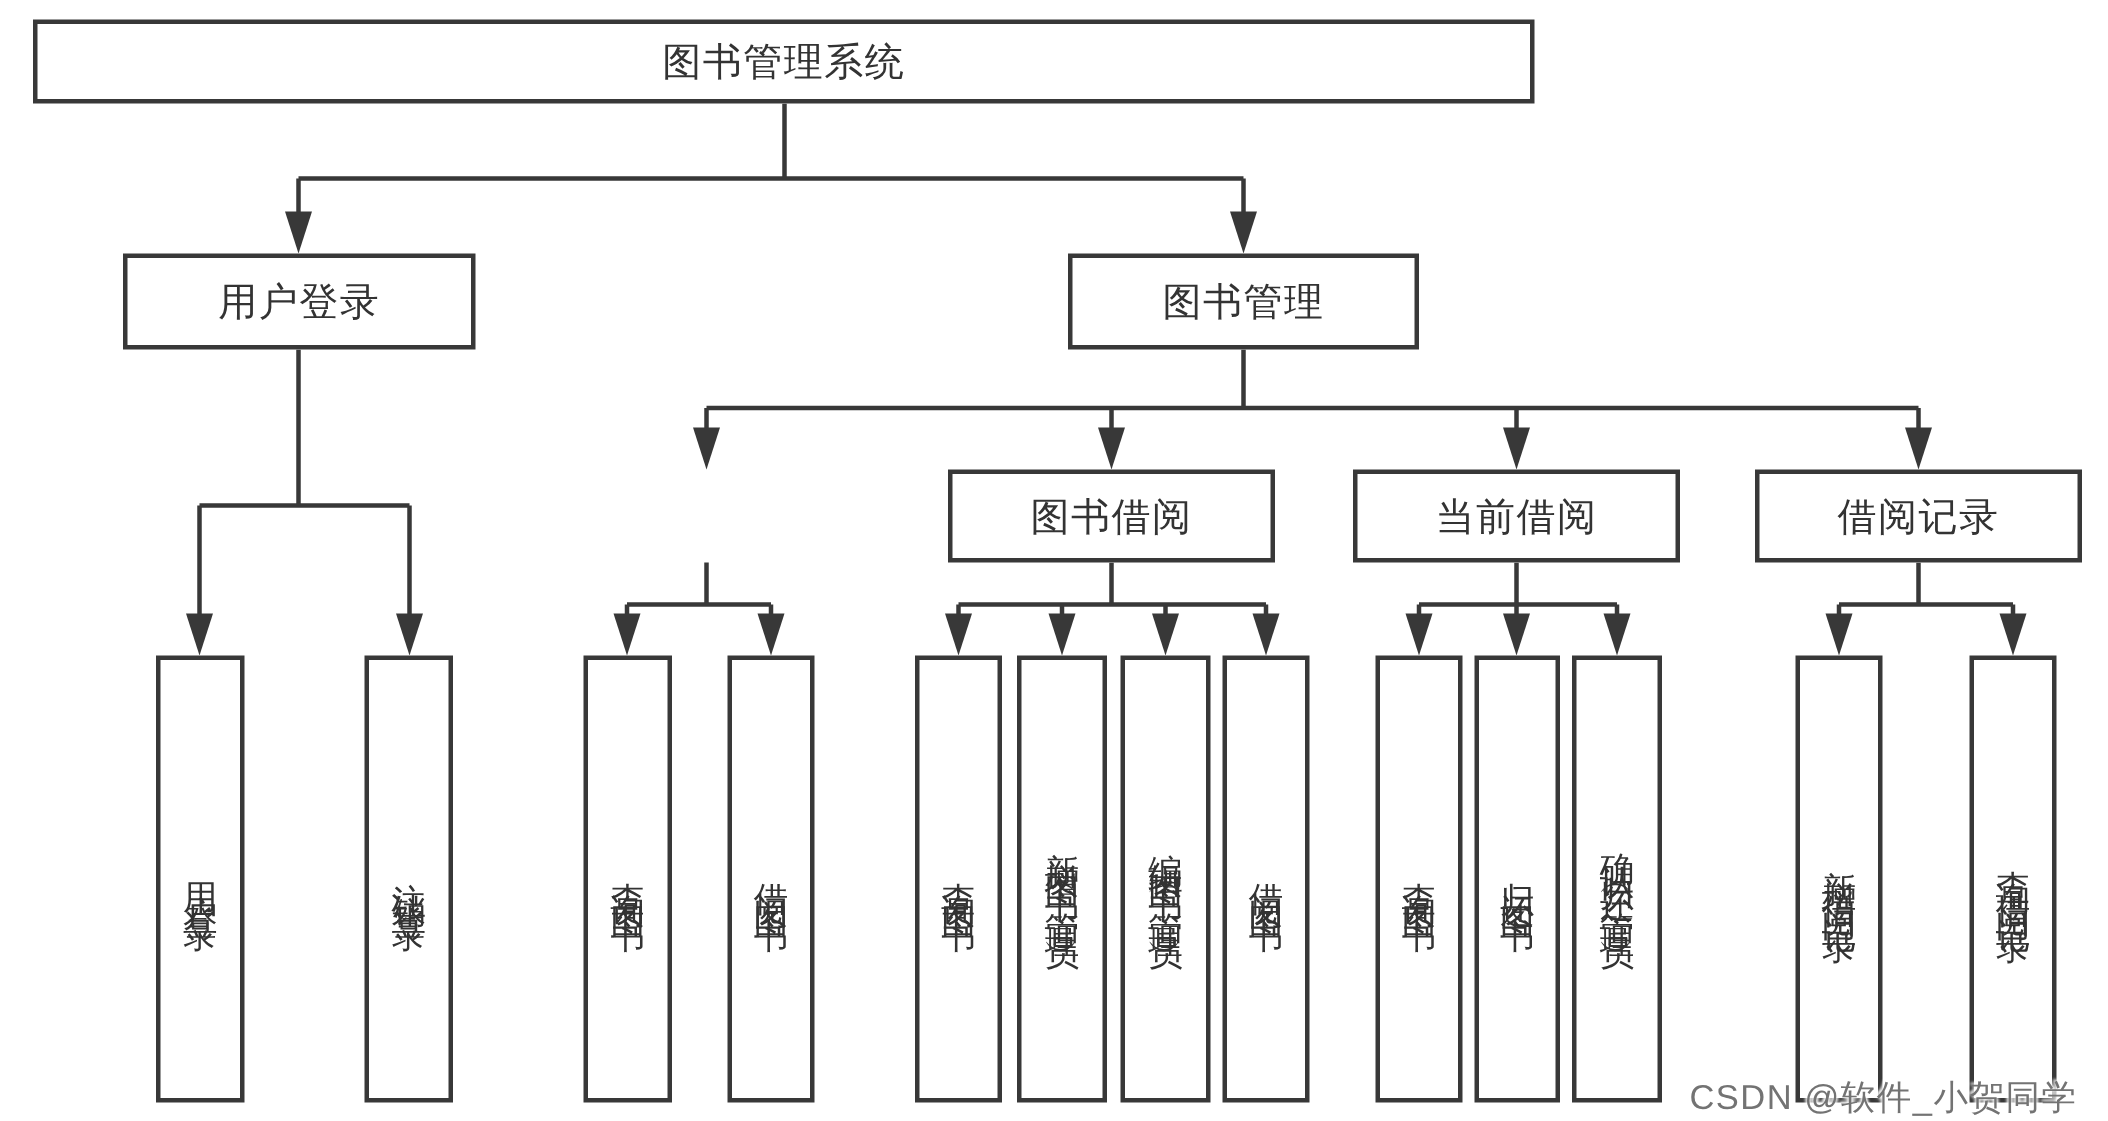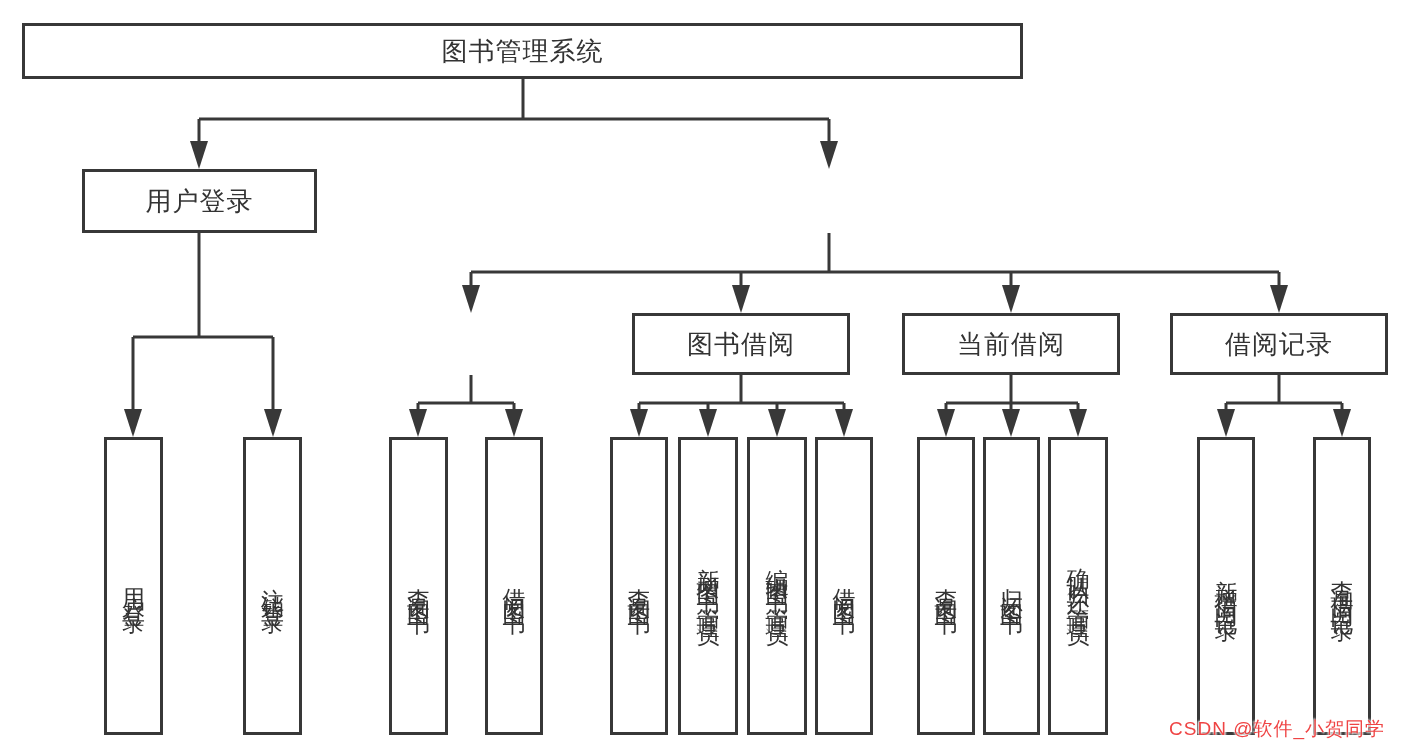--- a/index.html
+++ b/index.html
@@ -36,22 +36,22 @@
     line-height: 1;
     white-space: nowrap;
   }
   .ln { stroke: #383838; stroke-width: 3; fill: none; }
   .ah { fill: #383838; stroke: none; }
   #watermark {
     position: absolute;
     right: 20px;
     top: 716px;
     z-index: 3;
-    font-size: 19px;
-    color: #ef4444;
+    font-size: 23px;
+    color: #737373;
     letter-spacing: 1px;
     white-space: nowrap;
     text-shadow: 0 0 3px #ffffff, 1px 1px 2px #ffffff, -1px -1px 2px #ffffff;
   }
 </style>
 </head>
 <body>
 
 <div id="canvas">
 
@@ -84,26 +84,29 @@
     <path class="ln" d="M1011,375 V403 M946,403 H1078 M946,403 V415 M1011,403 V415 M1078,403 V415"></path>
     <polygon class="ah" points="937,409 955,409 946,437"></polygon>
     <polygon class="ah" points="1002,409 1020,409 1011,437"></polygon>
     <polygon class="ah" points="1069,409 1087,409 1078,437"></polygon>
 
     <path class="ln" d="M1279,375 V403 M1226,403 H1342 M1226,403 V415 M1342,403 V415"></path>
     <polygon class="ah" points="1217,409 1235,409 1226,437"></polygon>
     <polygon class="ah" points="1333,409 1351,409 1342,437"></polygon>
   </svg>
 
-  <div class="box hbox" style="left:22px; top:23px; width:1001px; height:56px;">
+  <div class="box hbox" style="left:22px; top:13px; width:1001px; height:56px;">
     <span>图书管理系统</span>
   </div>
 
   <div class="box hbox" style="left:82px; top:169px; width:235px; height:64px;">
     <span>用户登录</span>
+  </div>
+  <div class="box hbox" style="left:712px; top:169px; width:234px; height:64px;">
+    <span>图书管理</span>
   </div>
 
   <div class="box hbox" style="left:632px; top:313px; width:218px; height:62px;">
     <span>图书借阅</span>
   </div>
   <div class="box hbox" style="left:902px; top:313px; width:218px; height:62px;">
     <span>当前借阅</span>
   </div>
   <div class="box hbox" style="left:1170px; top:313px; width:218px; height:62px;">
     <span>借阅记录</span>

